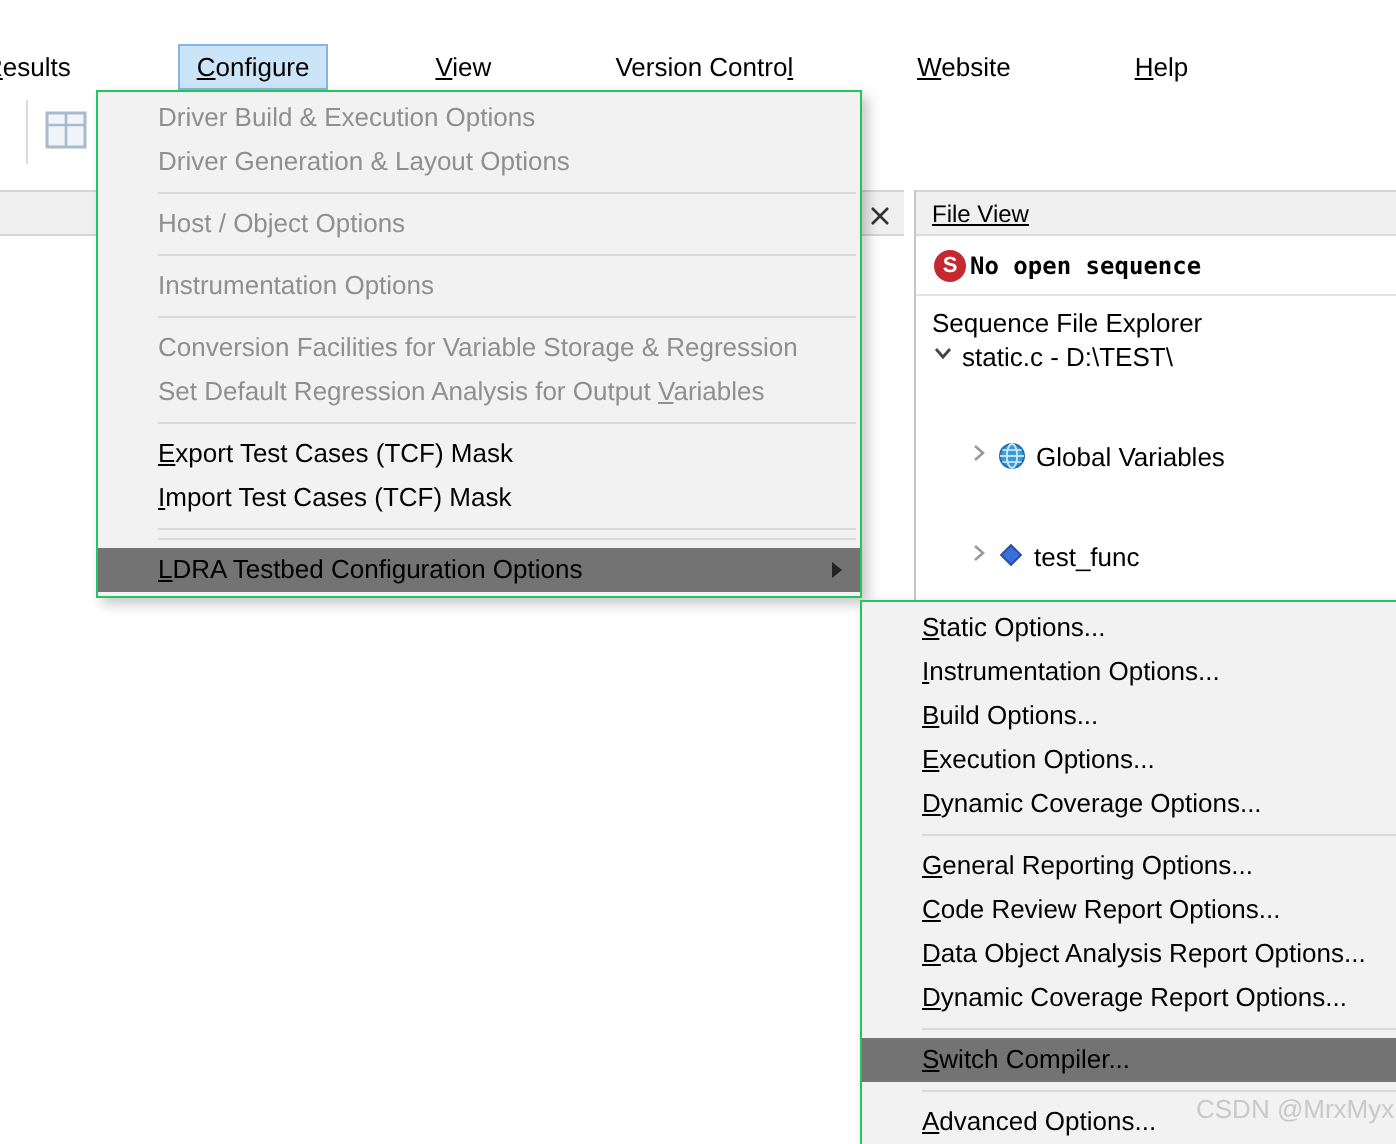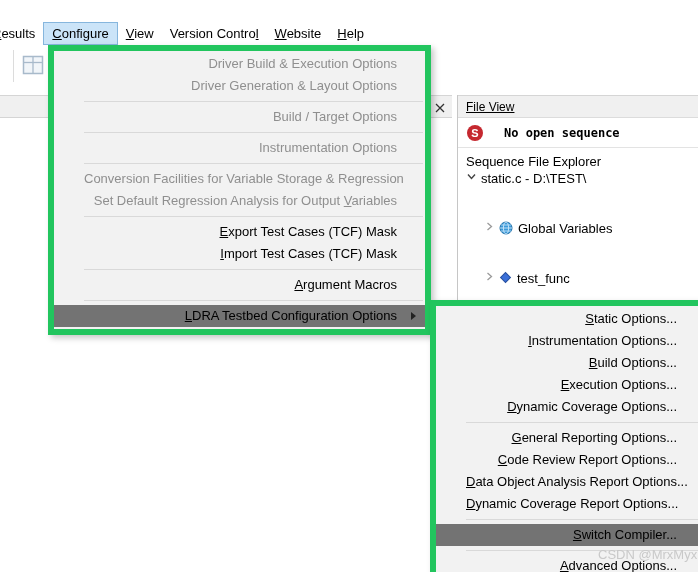--- a/index.html
+++ b/index.html
@@ -5,21 +5,21 @@
   * { margin:0; padding:0; box-sizing:border-box; }
   html,body { background:#ffffff; }
   body { font-family:"Liberation Sans", sans-serif; }
 
   .canvas { position:relative; width:698px; height:572px; background:#ffffff; overflow:hidden;
             font-size:13px; color:#000; }
 
   
   .menubar { position:absolute; top:22px; left:0; right:0; height:23px; background:#fff;
              display:flex; align-items:stretch; }
-  .menubar-item { padding:0 8px; display:flex; align-items:center; white-space:nowrap; }
+  .menubar-item { padding:0 8px; display:flex; align-items:center; white-space:nowrap;margin-left:46px; }
   .menubar-item:first-child { margin-left:-16px; }
   .menubar-item.active { background:#cbe4f8; border:1px solid #86b6dd; }
 
   
   .toolbar-sep { position:absolute; left:13px; top:50px; width:1px; height:32px; background:#dcdcdc; }
   .toolbar-icon { position:absolute; left:20px; top:52px; width:26px; height:26px; opacity:.8; }
 
   
   .pane-header { position:absolute; left:0; top:95px; width:452px; height:23px; background:#f0f0f0;
                  border-top:1px solid #d5d5d5; border-bottom:1px solid #d5d5d5; }
@@ -27,32 +27,32 @@
                display:flex; align-items:center; justify-content:center; }
 
   
   .fileview { position:absolute; left:457px; top:95px; width:241px; height:477px; background:#fff;
               border-left:1px solid #c6c6c6; }
   .fv-header { height:23px; background:#f0f0f0; border-top:1px solid #d5d5d5; border-bottom:1px solid #dcdcdc;
                display:flex; align-items:center; padding:0 8px; font-size:12px;text-decoration:underline; }
   .fv-status { height:30px; display:flex; align-items:center; padding:0 9px; border-bottom:1px solid #e3e3e3; }
   .s-badge { width:16px; height:16px; border-radius:50%; background:#c5282f; color:#fff; font-size:11px;
              font-weight:bold; display:flex; align-items:center; justify-content:center; flex:0 0 16px; }
-  .fv-status-text { margin-left:21px; font-family:"DejaVu Sans Mono", monospace; font-size:12px; font-weight:bold; }
+  .fv-status-text { margin-left:2px; font-family:"DejaVu Sans Mono", monospace; font-size:12px; font-weight:bold; }
   .fv-explorer-title { padding:6px 8px 3px 8px; height:23px; }
   .tree-row { height:22px; display:flex; align-items:flex-start; white-space:nowrap; }
   .tree-row.lvl0 { padding-left:8px; }
   .tree-row.lvl1 { padding-left:26px;margin-top:28px; }
   .tree-chev { flex:0 0 11px; margin-right:4px; }
   .tree-ico { margin-right:5px; }
   .tree-label { }
 
   
-  .menu { position:absolute; background:#f2f2f2; border:6px solid #22c55e; padding:2px 0;
-          box-shadow:3px 3px 6px rgba(0,0,0,.22);text-align:right; }
+  .menu { position:absolute; background:#f2f2f2; border:1px solid #22c55e; padding:2px 0;
+          box-shadow:3px 3px 6px rgba(0,0,0,.22); }
   .dropdown { left:48px; top:45px; width:383px; z-index:10; }
   .submenu { left:430px; top:300px; width:281px; z-index:11; }
   .menu-item { position:relative; height:22px; line-height:22px; padding:0 28px 0 30px; white-space:nowrap; }
   .menu-item.disabled { color:#8f8f8f; }
   .menu-item.highlighted { background:#737373; }
   .menu-sep { height:1px; background:#d9d9d9; margin:4px 2px 4px 30px; }
   .submenu-arrow { position:absolute; right:9px; top:7px; width:0; height:0;
                    border-left:5px solid #222; border-top:4px solid transparent; border-bottom:4px solid transparent; }
 
   .watermark { position:absolute; left:598px; top:547px; color:#c9c9c9; font-size:13px; z-index:30; }
@@ -142,44 +142,41 @@
 
   <div class="menu dropdown">
     <div class="menu-item disabled">
       <span>Driver Build &amp; Execution Options</span>
     </div>
     <div class="menu-item disabled">
       <span>Driver Generation &amp; Layout Options</span>
     </div>
     <div class="menu-sep"></div>
     <div class="menu-item disabled">
-      <span>Build / Target Options</span>
+      <span>Host / Object Options</span>
     </div>
     <div class="menu-sep"></div>
     <div class="menu-item disabled">
       <span>Instrumentation Options</span>
     </div>
     <div class="menu-sep"></div>
     <div class="menu-item disabled">
       <span>Conversion Facilities for Variable Storage &amp; Regression</span>
     </div>
     <div class="menu-item disabled">
       <span>Set Default Regression Analysis for Output <u>V</u>ariables</span>
     </div>
     <div class="menu-sep"></div>
     <div class="menu-item">
       <span><u>E</u>xport Test Cases (TCF) Mask</span>
     </div>
     <div class="menu-item">
       <span><u>I</u>mport Test Cases (TCF) Mask</span>
     </div>
     <div class="menu-sep"></div>
-    <div class="menu-item">
-      <span><u>A</u>rgument Macros</span>
-    </div>
     <div class="menu-sep"></div>
     <div class="menu-item highlighted">
       <span><u>L</u>DRA Testbed Configuration Options</span>
       <span class="submenu-arrow"></span>
     </div>
   </div>
 
   <div class="menu submenu">
     <div class="menu-item">
       <span><u>S</u>tatic Options...</span>

